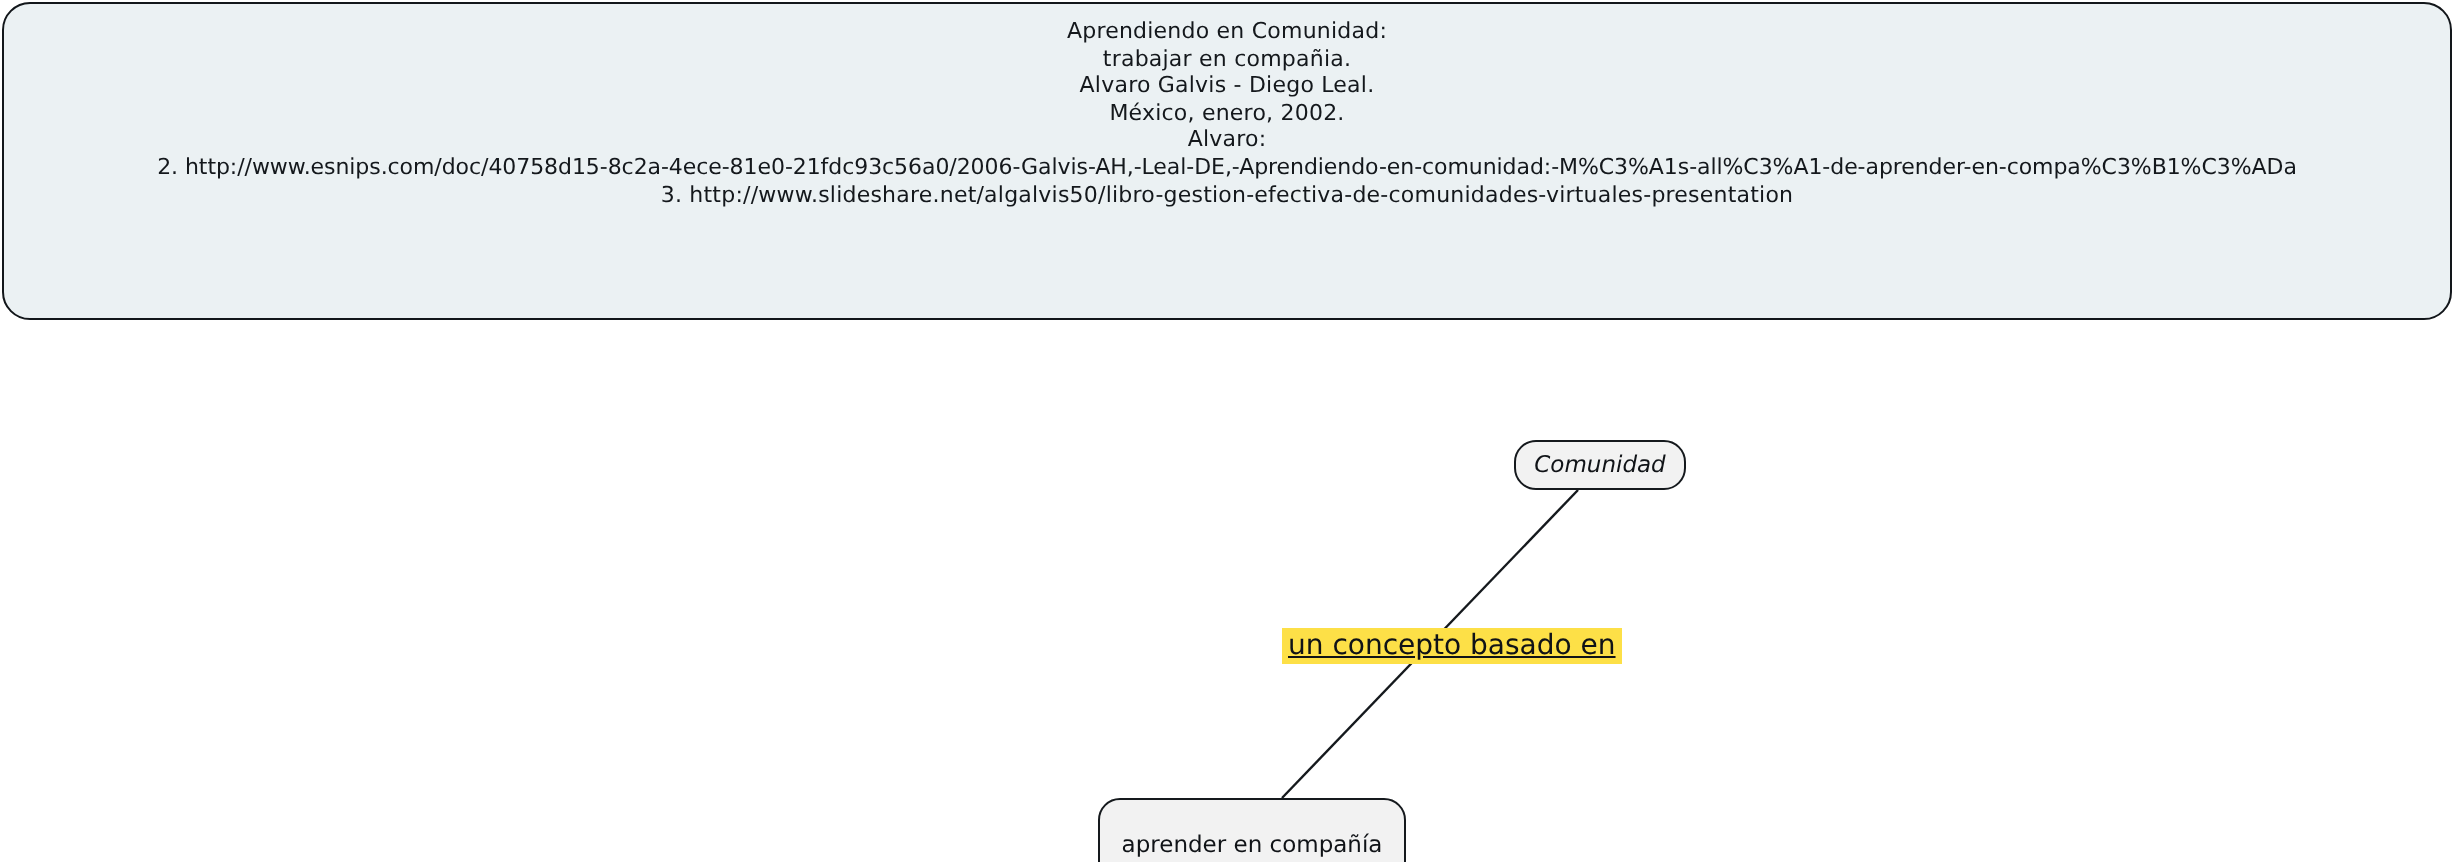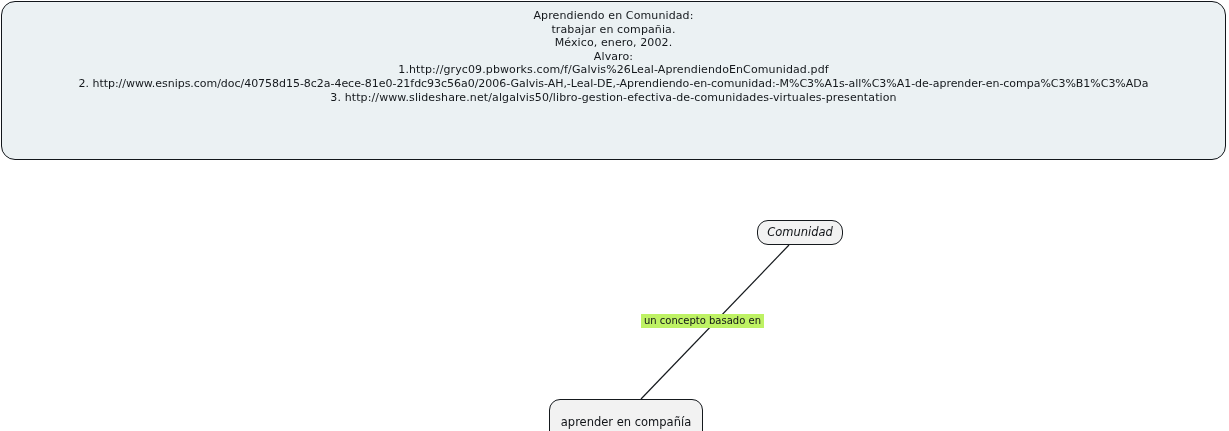--- a/index.html
+++ b/index.html
@@ -81,41 +81,42 @@
   }
   #node-aprender {
     left: 549px;
     top: 239px;
     width: 154px;
     height: 47px;
   }
 
   .edge-label {
     position: absolute;
-    font-size: 10px;
+    font-size: 14px;
     line-height: 1;
     color: #101317;
     white-space: nowrap;
-    background: #bef264;
+    background: #fde047;
     padding: 2px 3px;
+    text-decoration: underline;
   }
   #edge-label-1 {
     left: 641px;
     top: 154px;
   }
 </style>
 </head>
 <body>
 
 <div id="title-panel">
   <span class="line">Aprendiendo en Comunidad:</span>
   <span class="line">trabajar en compañia.</span>
+  <span class="line">Alvaro Galvis - Diego Leal.</span>
   <span class="line">México, enero, 2002.</span>
   <span class="line">Alvaro:</span>
-  <span class="line">1.http://gryc09.pbworks.com/f/Galvis%26Leal-AprendiendoEnComunidad.pdf</span>
   <span class="line url-long">2. http://www.esnips.com/doc/40758d15-8c2a-4ece-81e0-21fdc93c56a0/2006-Galvis-AH,-Leal-DE,-Aprendiendo-en-comunidad:-M%C3%A1s-all%C3%A1-de-aprender-en-compa%C3%B1%C3%ADa</span>
   <span class="line">3. http://www.slideshare.net/algalvis50/libro-gestion-efectiva-de-comunidades-virtuales-presentation</span>
 </div>
 
 <div id="concept-map">
 
   <svg id="map-edges" viewBox="0 0 1229 271" width="1229" height="271">
     <line id="edge-comunidad-aprender" x1="789" y1="85" x2="641" y2="239" stroke="#15191d" stroke-width="1.2"></line>
   </svg>
 

